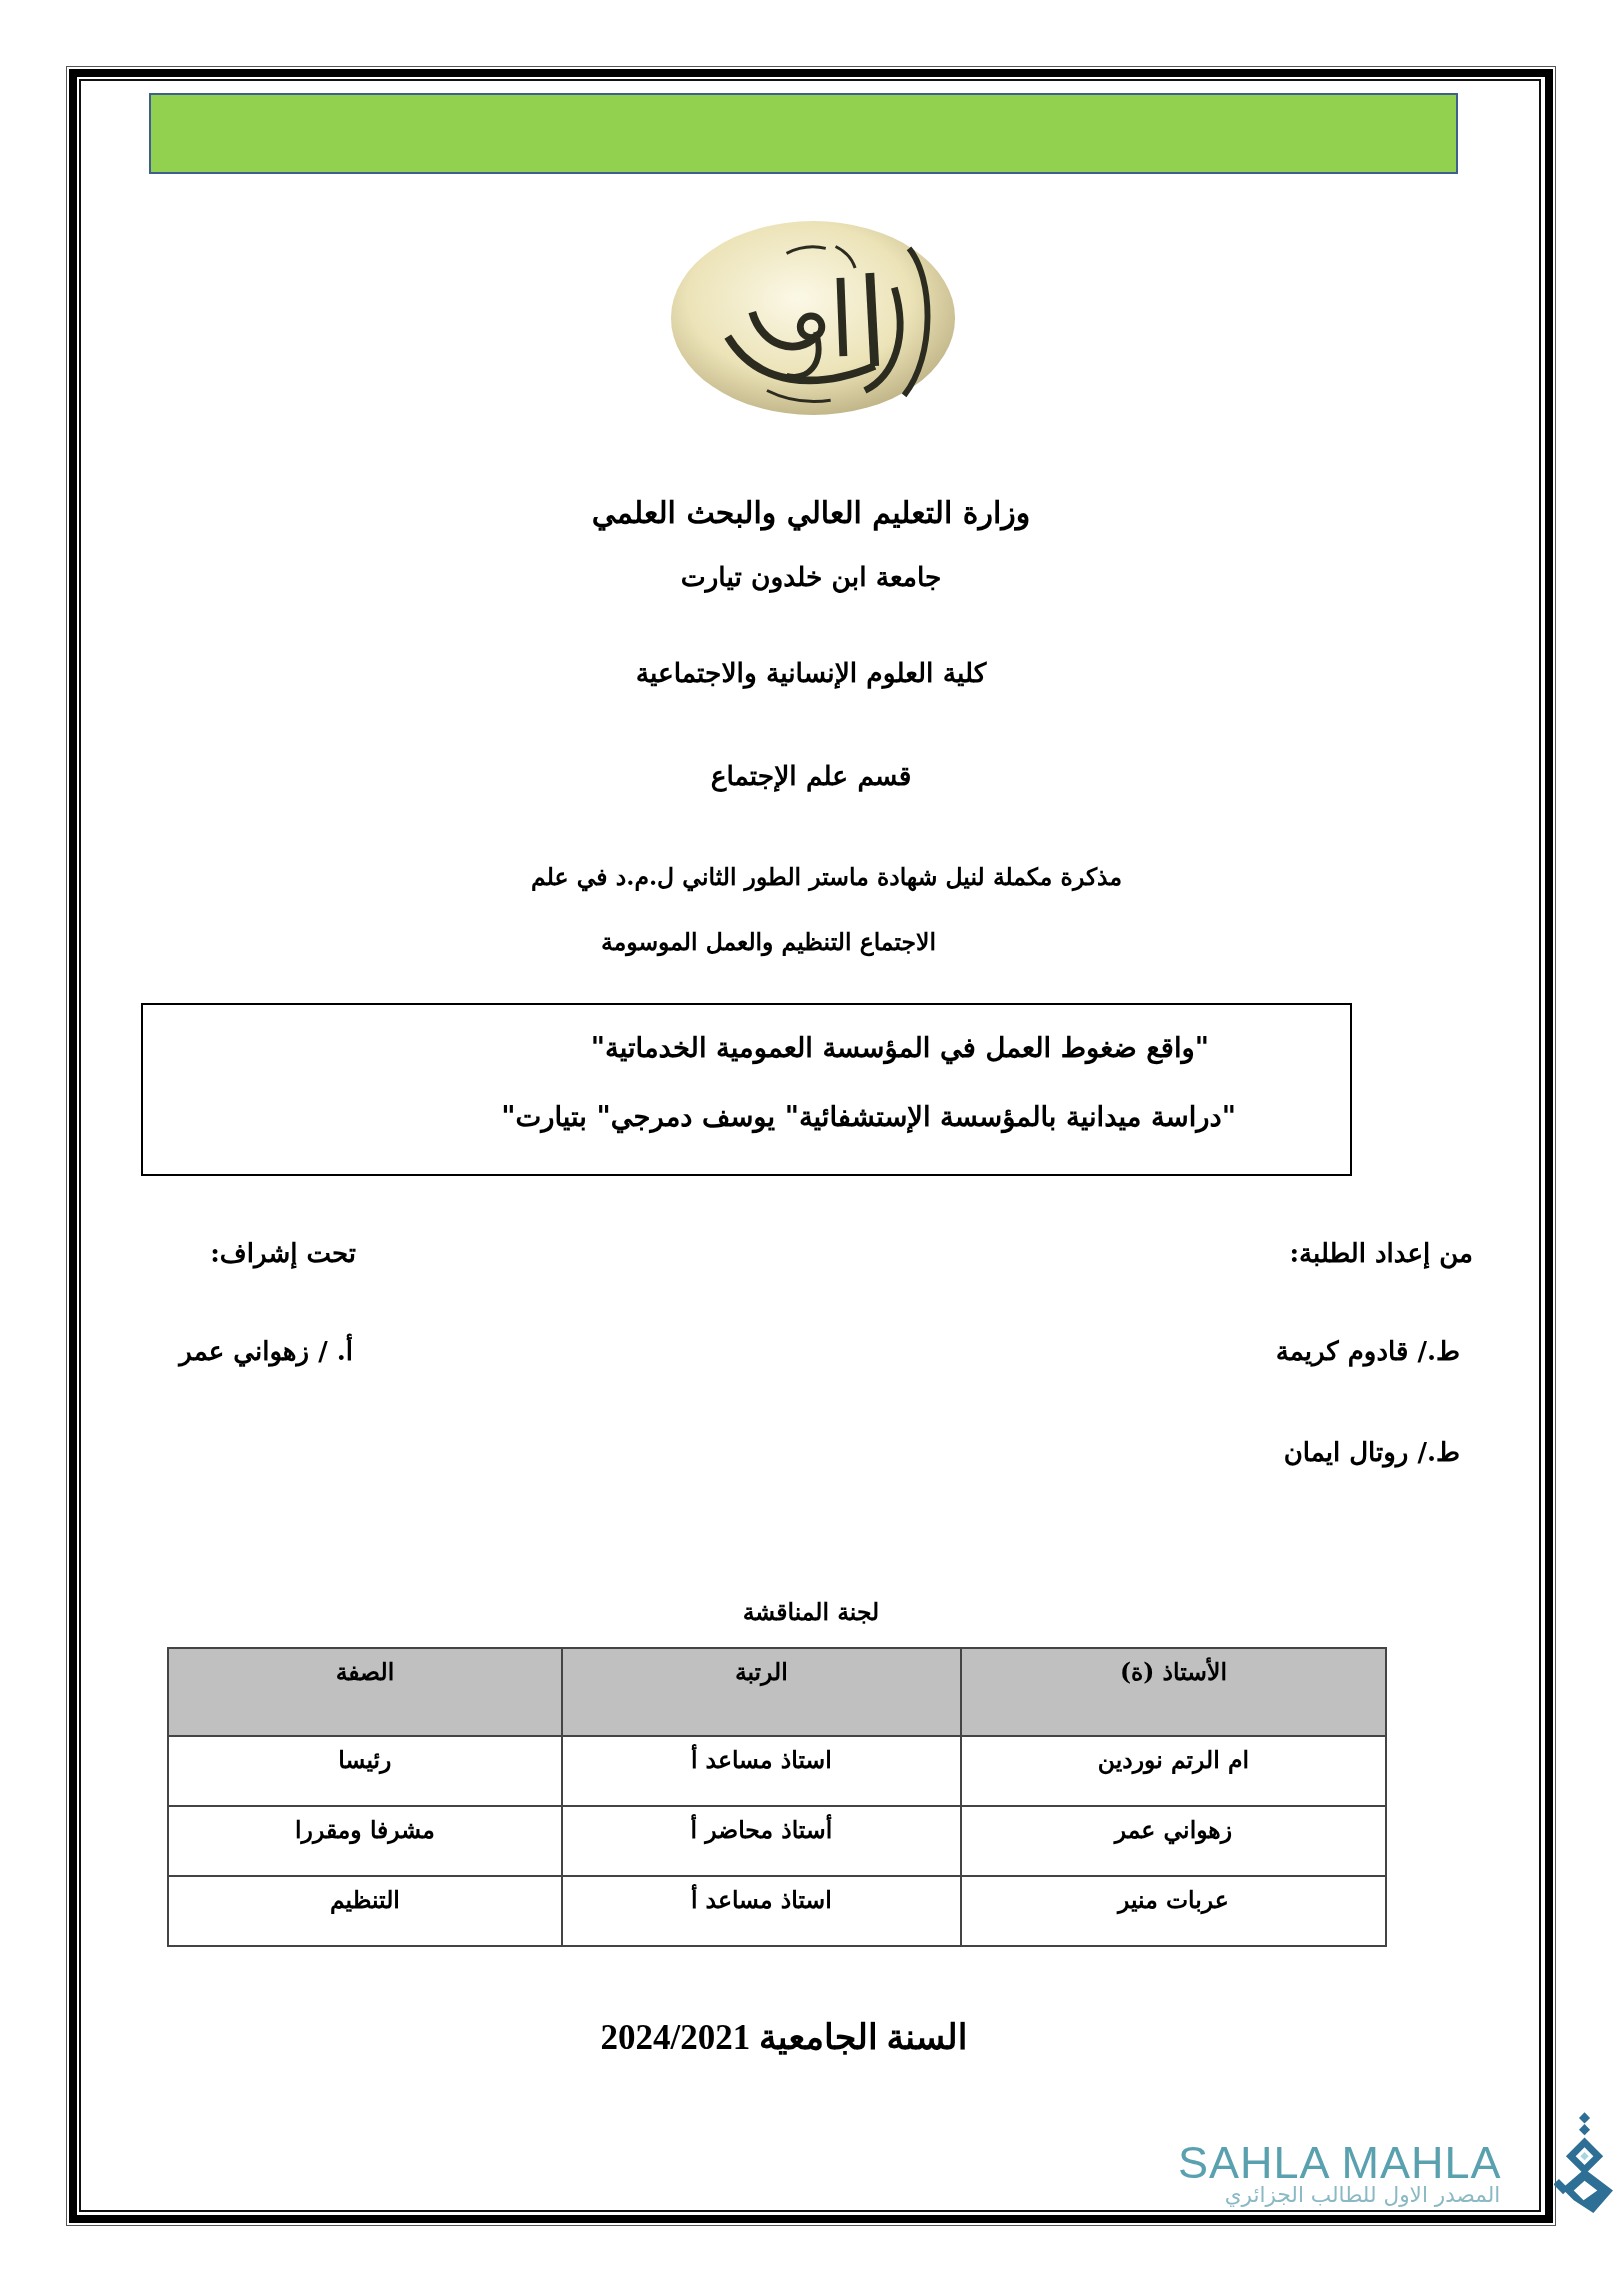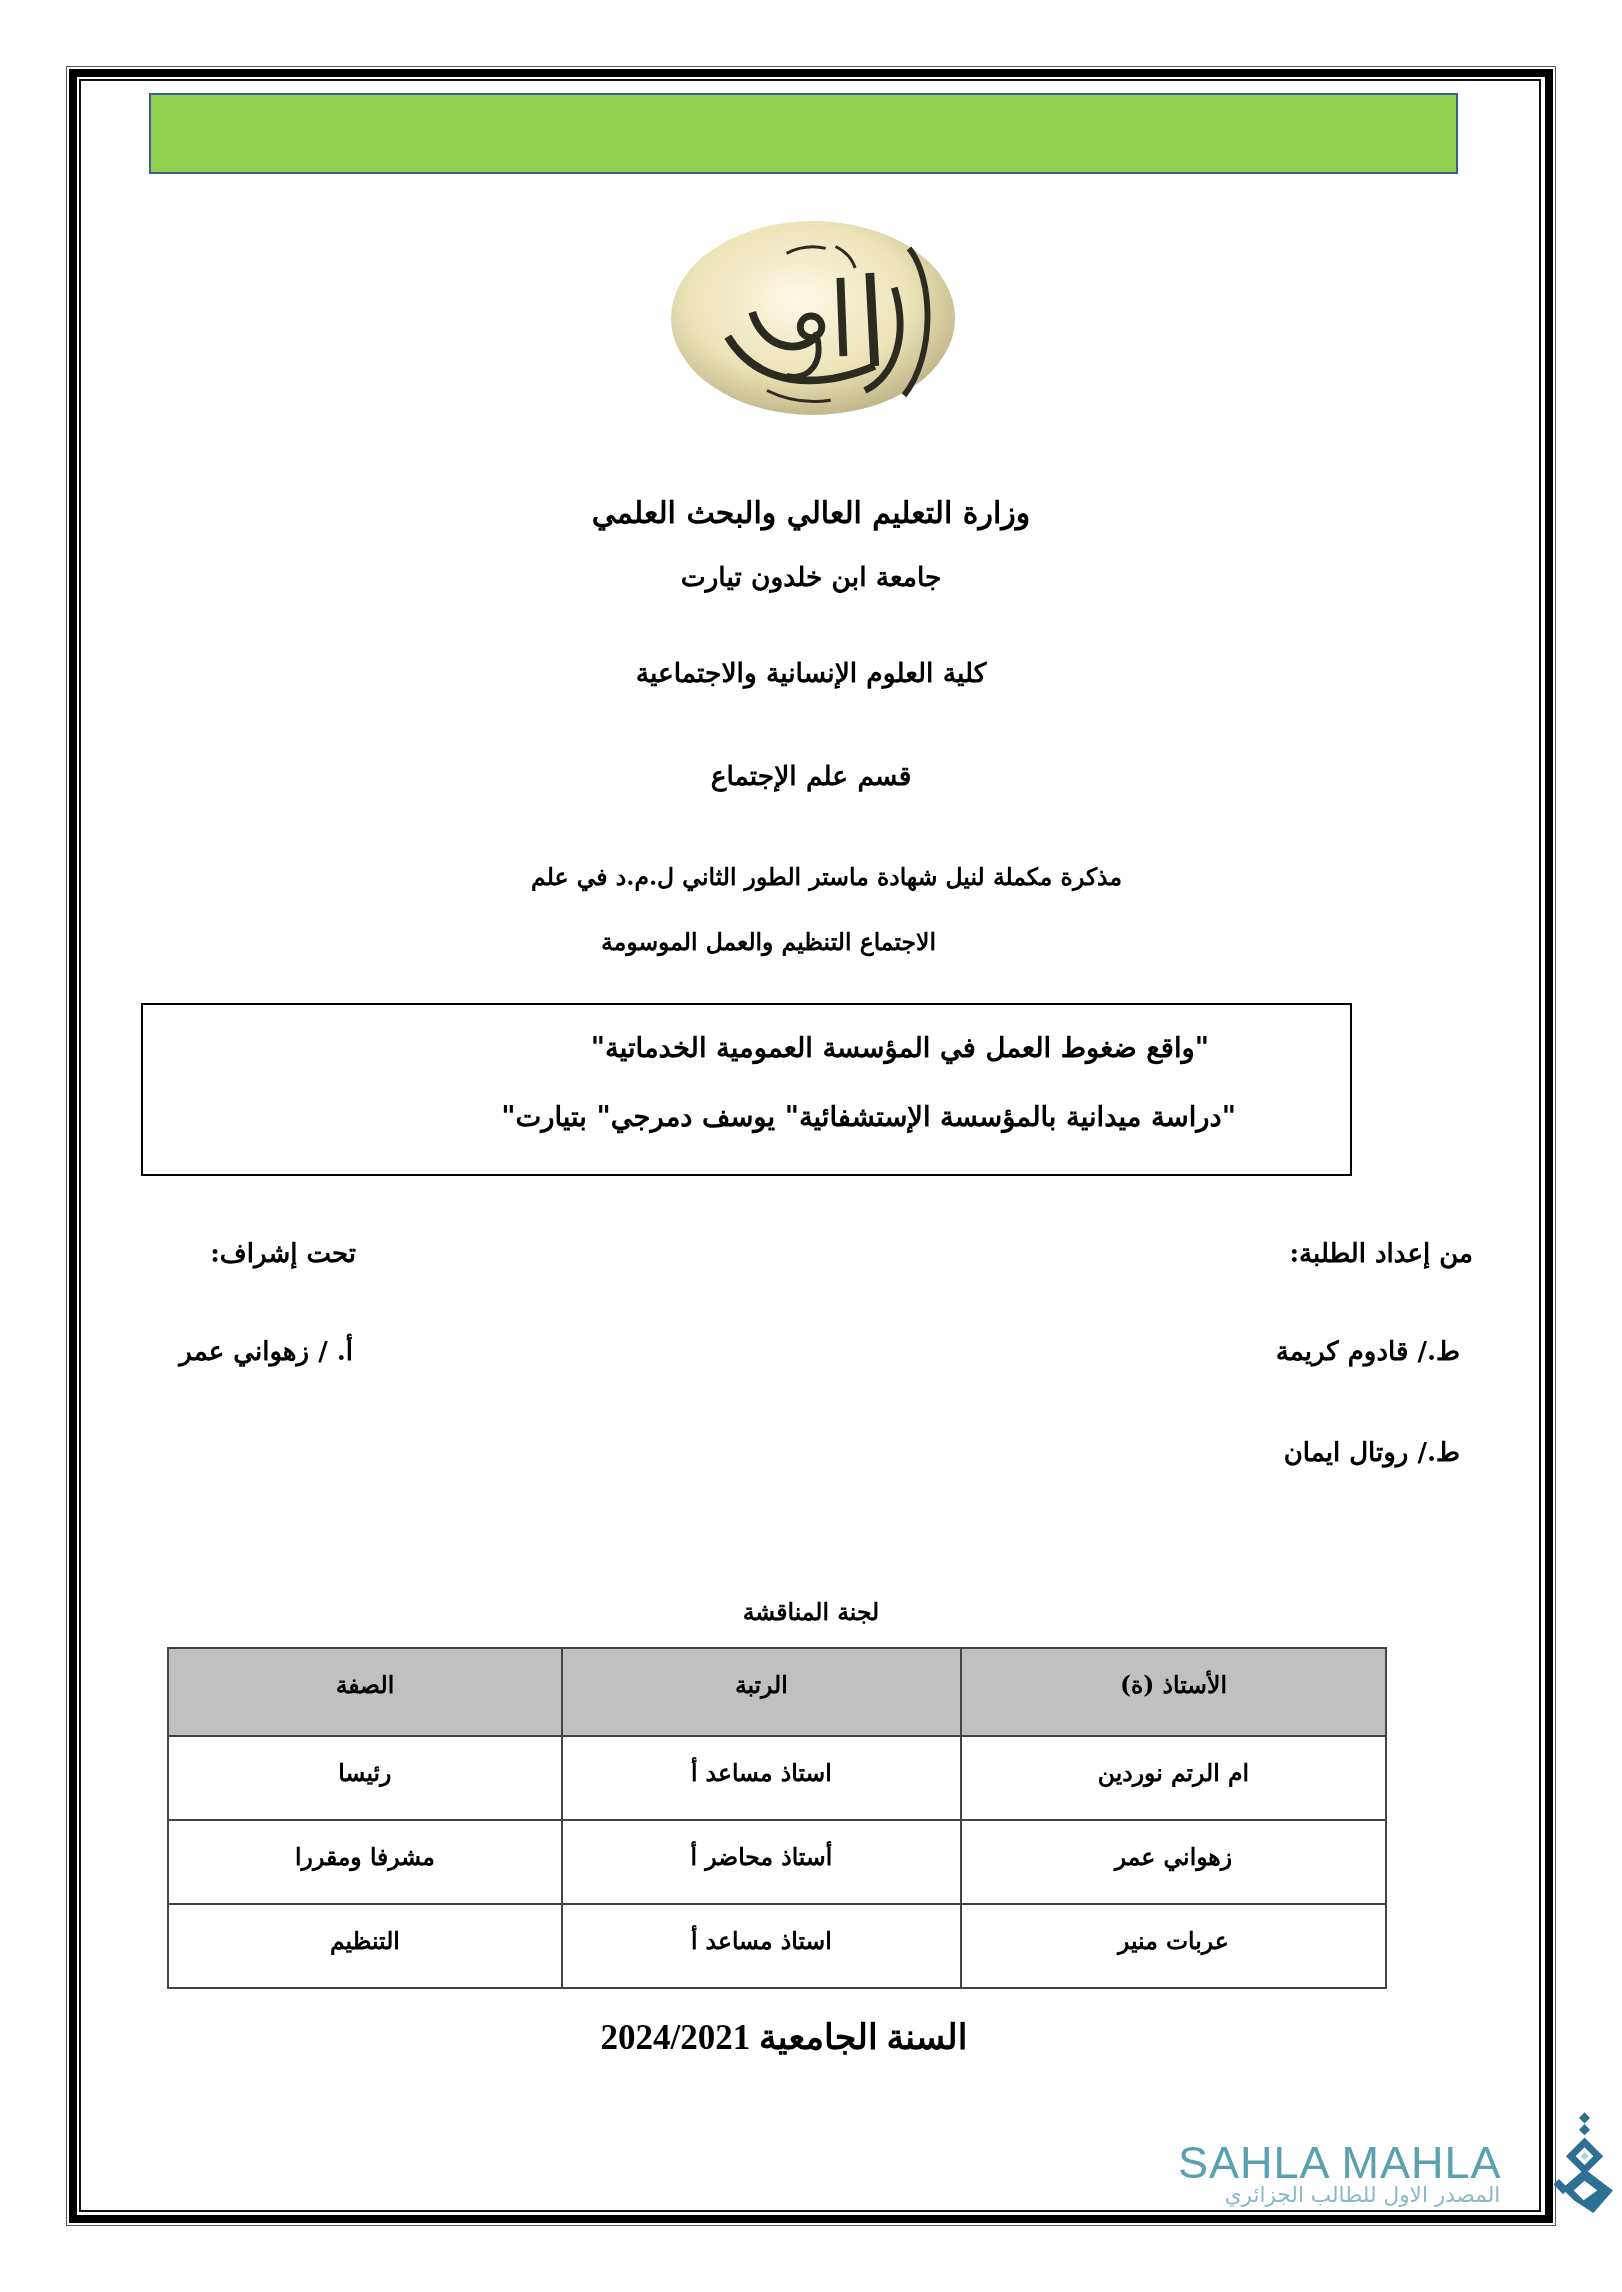--- a/index.html
+++ b/index.html
@@ -14,23 +14,23 @@
   
   .logo { left: 669px; top: 219px; width: 289px; height: 198px; }
   .center-text { left: 196px; width: 1230px; text-align: center; direction: rtl; font-weight: bold; white-space: nowrap; }
   .h1 { font-size: 30px; }
   .h2 { font-size: 26.5px; }
   .h3 { font-size: 23.5px; }
   .title-box { left: 141px; top: 1003px; width: 1211px; height: 173px; border: 2px solid #000; box-sizing: border-box; }
   .title-line { direction: rtl; font-weight: bold; font-size: 27.4px; white-space: nowrap; }
   .label { direction: rtl; font-weight: bold; font-size: 26px; white-space: nowrap; }
   table.committee { position: absolute; left: 167px; top: 1647px; width: 1220px; border-collapse: collapse; direction: rtl; }
-  table.committee th, table.committee td { border: 2px solid #444; font-weight: bold; font-size: 23.5px; text-align: center; vertical-align: top; padding-top: 22px; box-sizing: border-box; }
+  table.committee th, table.committee td { border: 2px solid #444; font-weight: bold; font-size: 23.5px; text-align: center; vertical-align: top; padding-top: 9px; box-sizing: border-box; }
   table.committee th { background: #c0c0c0; height: 88px; }
-  table.committee td { height: 84px; }
+  table.committee td { height: 70px; }
   .year { font-family: "Liberation Serif", "DejaVu Serif", serif; font-size: 35px; font-weight: bold; }
   .wm-latin { left: 1178px; top: 2137px; font-family: "Liberation Sans", "DejaVu Sans", sans-serif; font-size: 45px; color: #5aa1b0; letter-spacing: 1px; white-space: nowrap; }
   .wm-arabic { left: 1181px; top: 2182px; width: 363px; text-align: center; direction: rtl; font-family: "DejaVu Sans", sans-serif; font-size: 21.6px; color: #8ab9c4; white-space: nowrap; }
   .wm-logo { left: 1554px; top: 2112px; width: 65px; height: 103px; }
 </style>
 </head>
 <body>
 
 <div class="abs frame-outer"></div>
 <div class="abs frame-thick"></div>

